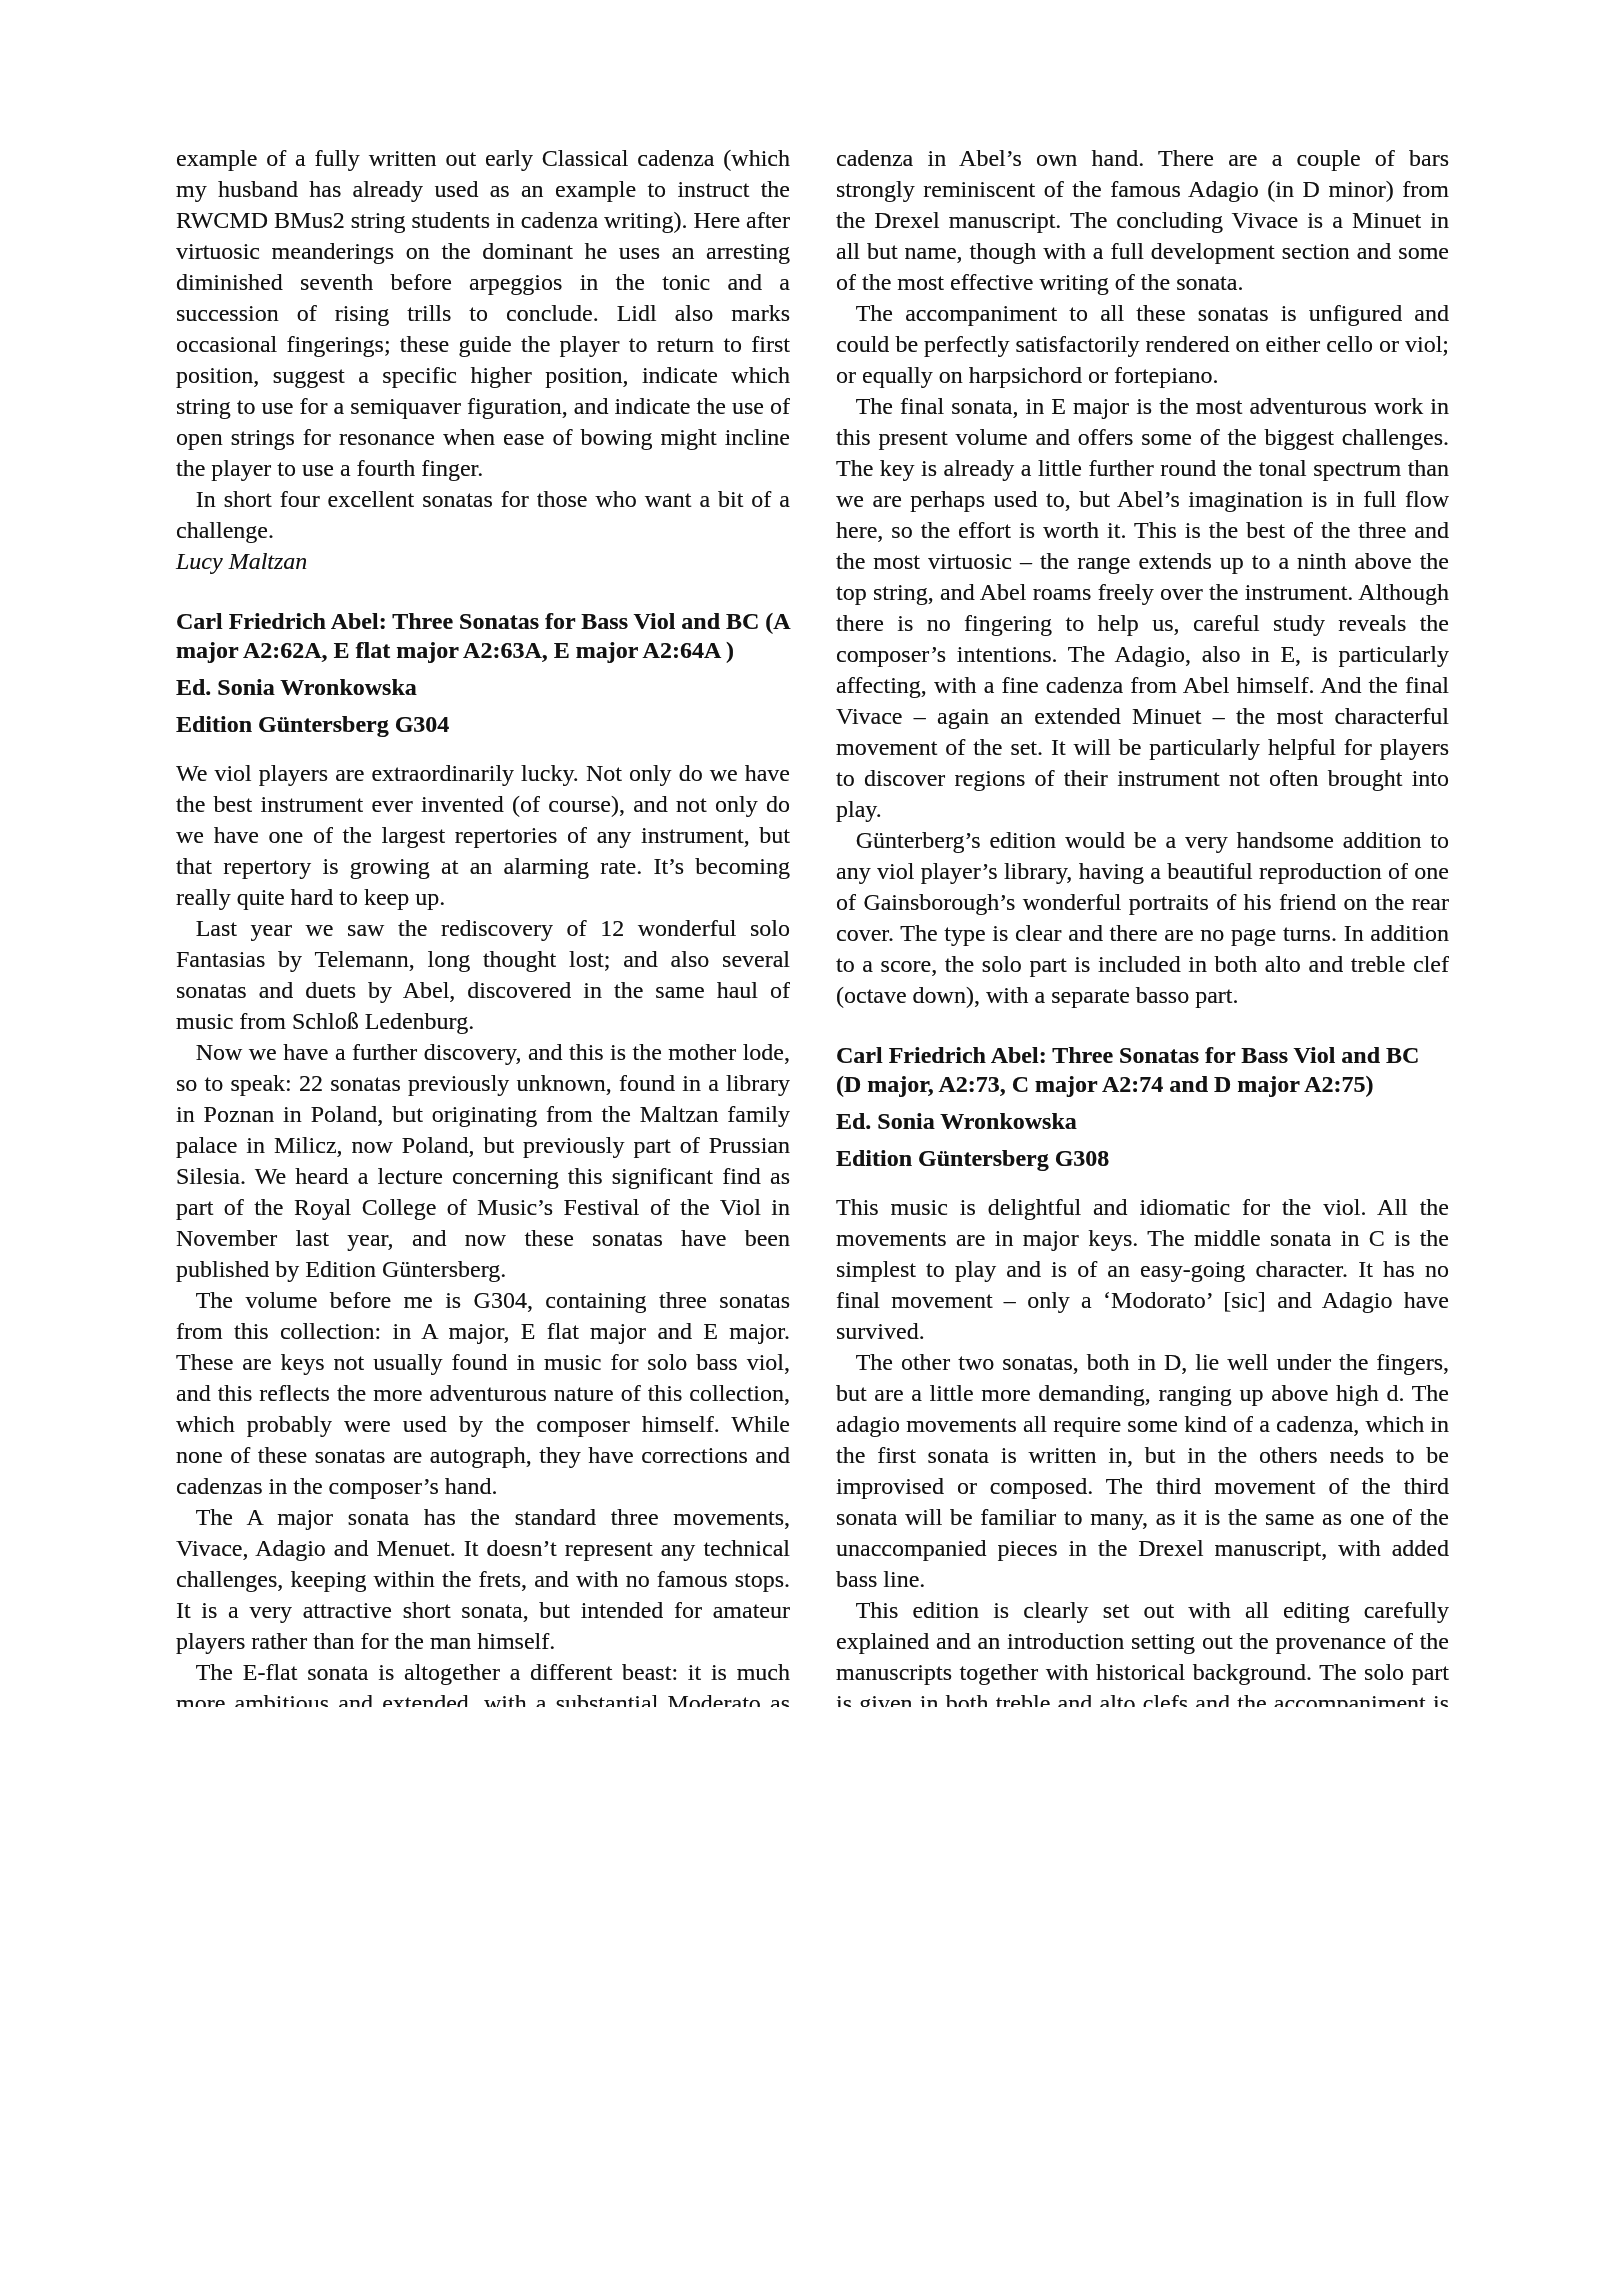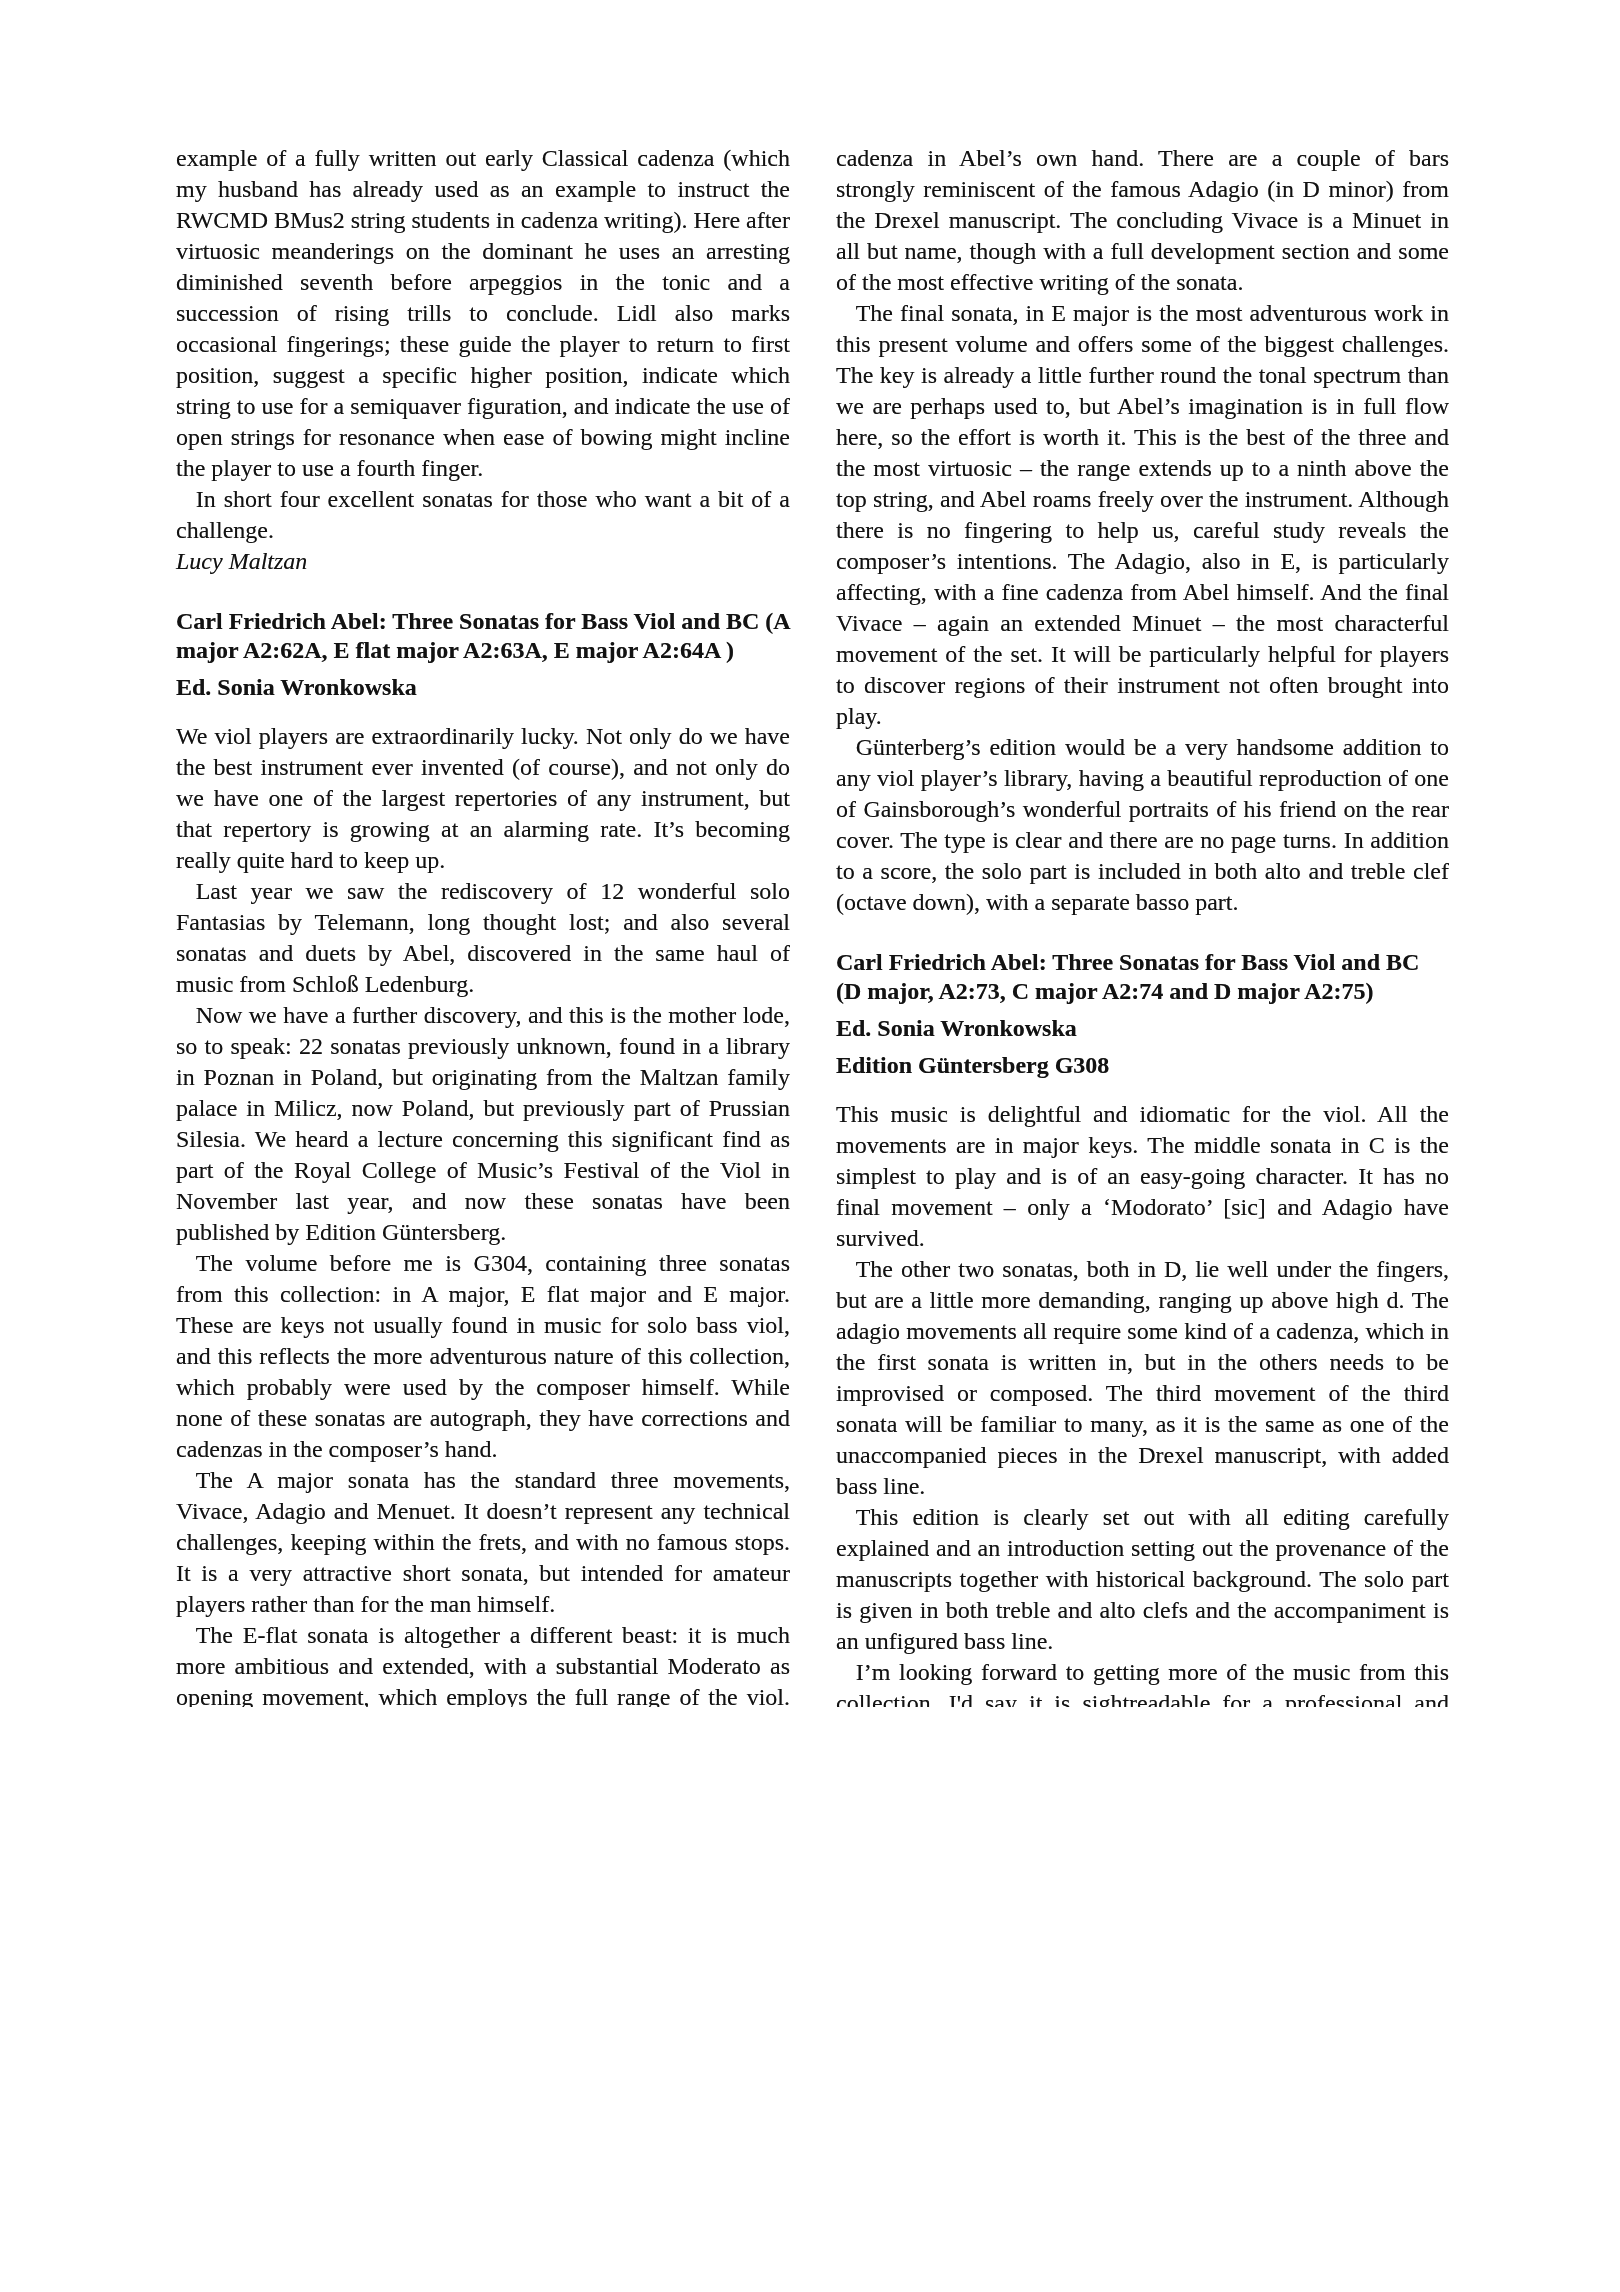--- a/index.html
+++ b/index.html
@@ -69,30 +69,32 @@
 <body>
 
 <div class="page">
   <div class="column left">
       <p class="para">example of a fully written out early Classical cadenza (which my husband has already used as an example to instruct the RWCMD BMus2 string students in cadenza writing). Here after virtuosic meanderings on the dominant he uses an arresting diminished seventh before arpeggios in the tonic and a succession of rising trills to conclude. Lidl also marks occasional fingerings; these guide the player to return to first position, suggest a specific higher position, indicate which string to use for a semiquaver figuration, and indicate the use of open strings for resonance when ease of bowing might incline the player to use a fourth finger.</p>
       <p class="para indent">In short four excellent sonatas for those who want a bit of a challenge.</p>
       <p class="byline">Lucy Maltzan</p>
       <div class="heading">
         <div class="heading-line">Carl Friedrich Abel: Three Sonatas for Bass Viol and BC (A major A2:62A, E flat major A2:63A, E major A2:64A )</div>
         <div class="heading-line">Ed. Sonia Wronkowska</div>
+        <div class="heading-line">Edition Güntersberg G304</div>
       </div>
       <p class="para">We viol players are extraordinarily lucky. Not only do we have the best instrument ever invented (of course), and not only do we have one of the largest repertories of any instrument, but that repertory is growing at an alarming rate. It’s becoming really quite hard to keep up.</p>
       <p class="para indent">Last year we saw the rediscovery of 12 wonderful solo Fantasias by Telemann, long thought lost; and also several sonatas and duets by Abel, discovered in the same haul of music from Schloß Ledenburg.</p>
       <p class="para indent">Now we have a further discovery, and this is the mother lode, so to speak: 22 sonatas previously unknown, found in a library in Poznan in Poland, but originating from the Maltzan family palace in Milicz, now Poland, but previously part of Prussian Silesia. We heard a lecture concerning this significant find as part of the Royal College of Music’s Festival of the Viol in November last year, and now these sonatas have been published by Edition Güntersberg.</p>
       <p class="para indent">The volume before me is G304, containing three sonatas from this collection: in A major, E flat major and E major. These are keys not usually found in music for solo bass viol, and this reflects the more adventurous nature of this collection, which probably were used by the composer himself. While none of these sonatas are autograph, they have corrections and cadenzas in the composer’s hand.</p>
       <p class="para indent">The A major sonata has the standard three movements, Vivace, Adagio and Menuet. It doesn’t represent any technical challenges, keeping within the frets, and with no famous stops. It is a very attractive short sonata, but intended for amateur players rather than for the man himself.</p>
       <p class="para indent cont">The E-flat sonata is altogether a different beast: it is much more ambitious and extended, with a substantial Moderato as opening movement, which employs the full range of the viol. The key makes fingering something to be pondered over, but there are clear solutions which illuminate the composer’s thinking. Some fingerings are from the manuscript and could have Abel’s endorsement. The Adagio, in B flat major, is singing and lyrical, having also a</p>
     </div>
   <div class="column right">
       <p class="para">cadenza in Abel’s own hand. There are a couple of bars strongly reminiscent of the famous Adagio (in D minor) from the Drexel manuscript. The concluding Vivace is a Minuet in all but name, though with a full development section and some of the most effective writing of the sonata.</p>
+      <p class="para indent">The accompaniment to all these sonatas is unfigured and could be perfectly satisfactorily rendered on either cello or viol; or equally on harpsichord or fortepiano.</p>
       <p class="para indent">The final sonata, in E major is the most adventurous work in this present volume and offers some of the biggest challenges. The key is already a little further round the tonal spectrum than we are perhaps used to, but Abel’s imagination is in full flow here, so the effort is worth it. This is the best of the three and the most virtuosic – the range extends up to a ninth above the top string, and Abel roams freely over the instrument. Although there is no fingering to help us, careful study reveals the composer’s intentions. The Adagio, also in E, is particularly affecting, with a fine cadenza from Abel himself. And the final Vivace – again an extended Minuet – the most characterful movement of the set. It will be particularly helpful for players to discover regions of their instrument not often brought into play.</p>
       <p class="para indent">Günterberg’s edition would be a very handsome addition to any viol player’s library, having a beautiful reproduction of one of Gainsborough’s wonderful portraits of his friend on the rear cover. The type is clear and there are no page turns. In addition to a score, the solo part is included in both alto and treble clef (octave down), with a separate basso part.</p>
       <div class="heading">
         <div class="heading-line">Carl Friedrich Abel: Three Sonatas for Bass Viol and BC (D major, A2:73, C major A2:74 and D major A2:75)</div>
         <div class="heading-line">Ed. Sonia Wronkowska</div>
         <div class="heading-line">Edition Güntersberg G308</div>
       </div>
       <p class="para">This music is delightful and idiomatic for the viol. All the movements are in major keys. The middle sonata in C is the simplest to play and is of an easy-going character. It has no final movement – only a ‘Modorato’ [sic] and Adagio have survived.</p>
       <p class="para indent">The other two sonatas, both in D, lie well under the fingers, but are a little more demanding, ranging up above high d. The adagio movements all require some kind of a cadenza, which in the first sonata is written in, but in the others needs to be improvised or composed. The third movement of the third sonata will be familiar to many, as it is the same as one of the unaccompanied pieces in the Drexel manuscript, with added bass line.</p>
       <p class="para indent">This edition is clearly set out with all editing carefully explained and an introduction setting out the provenance of the manuscripts together with historical background. The solo part is given in both treble and alto clefs and the accompaniment is an unfigured bass line.</p>

